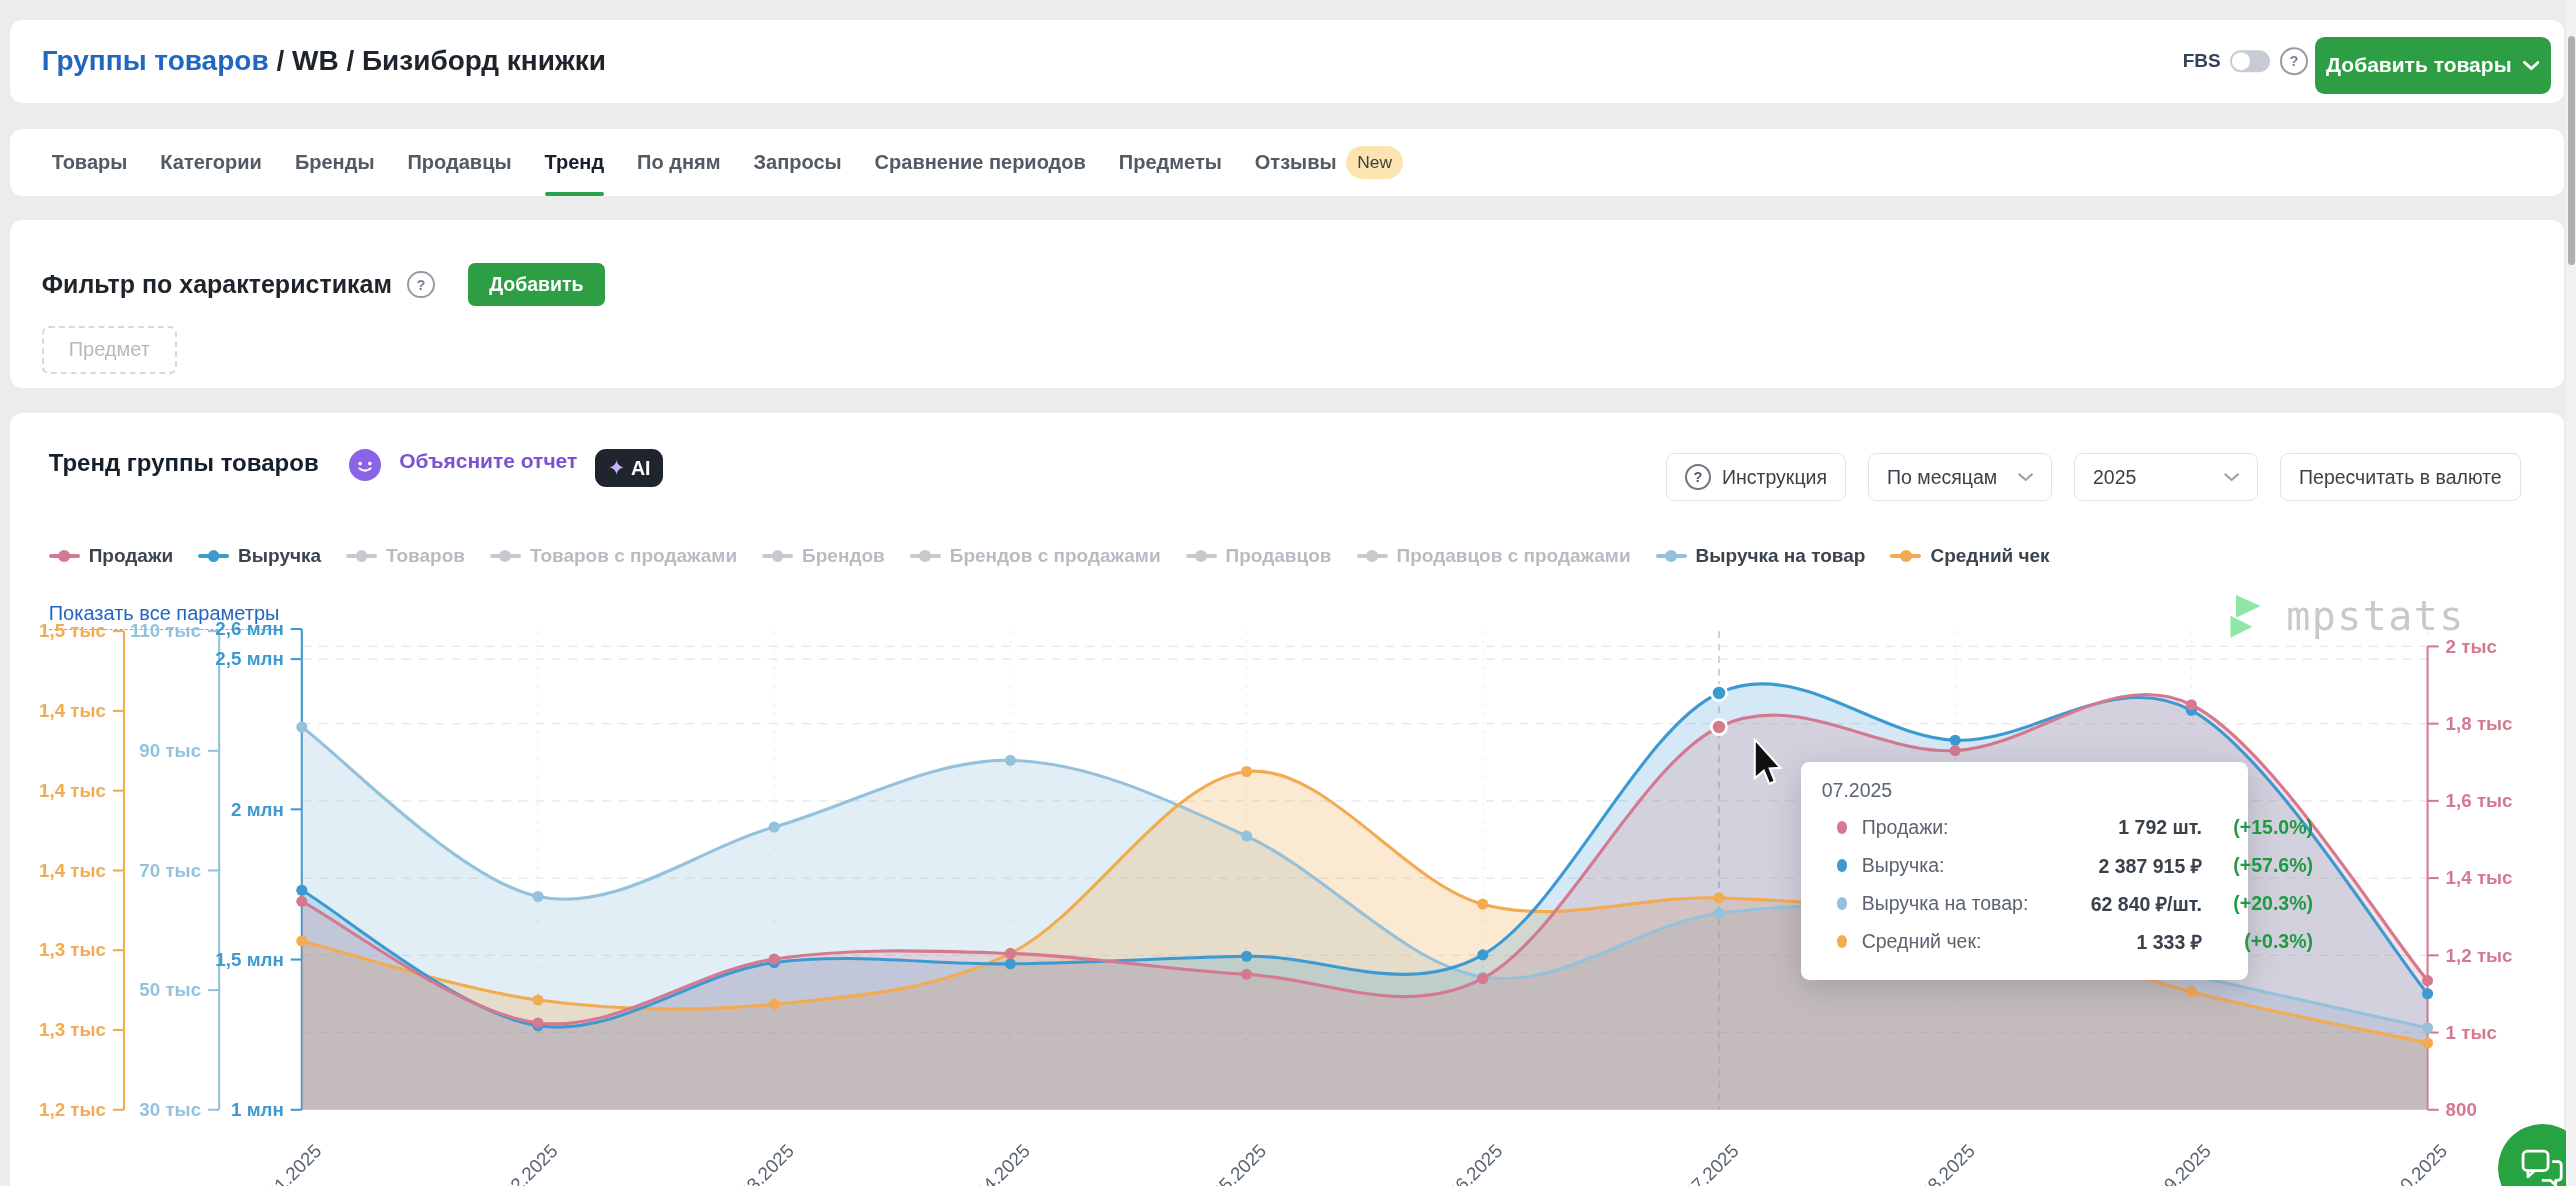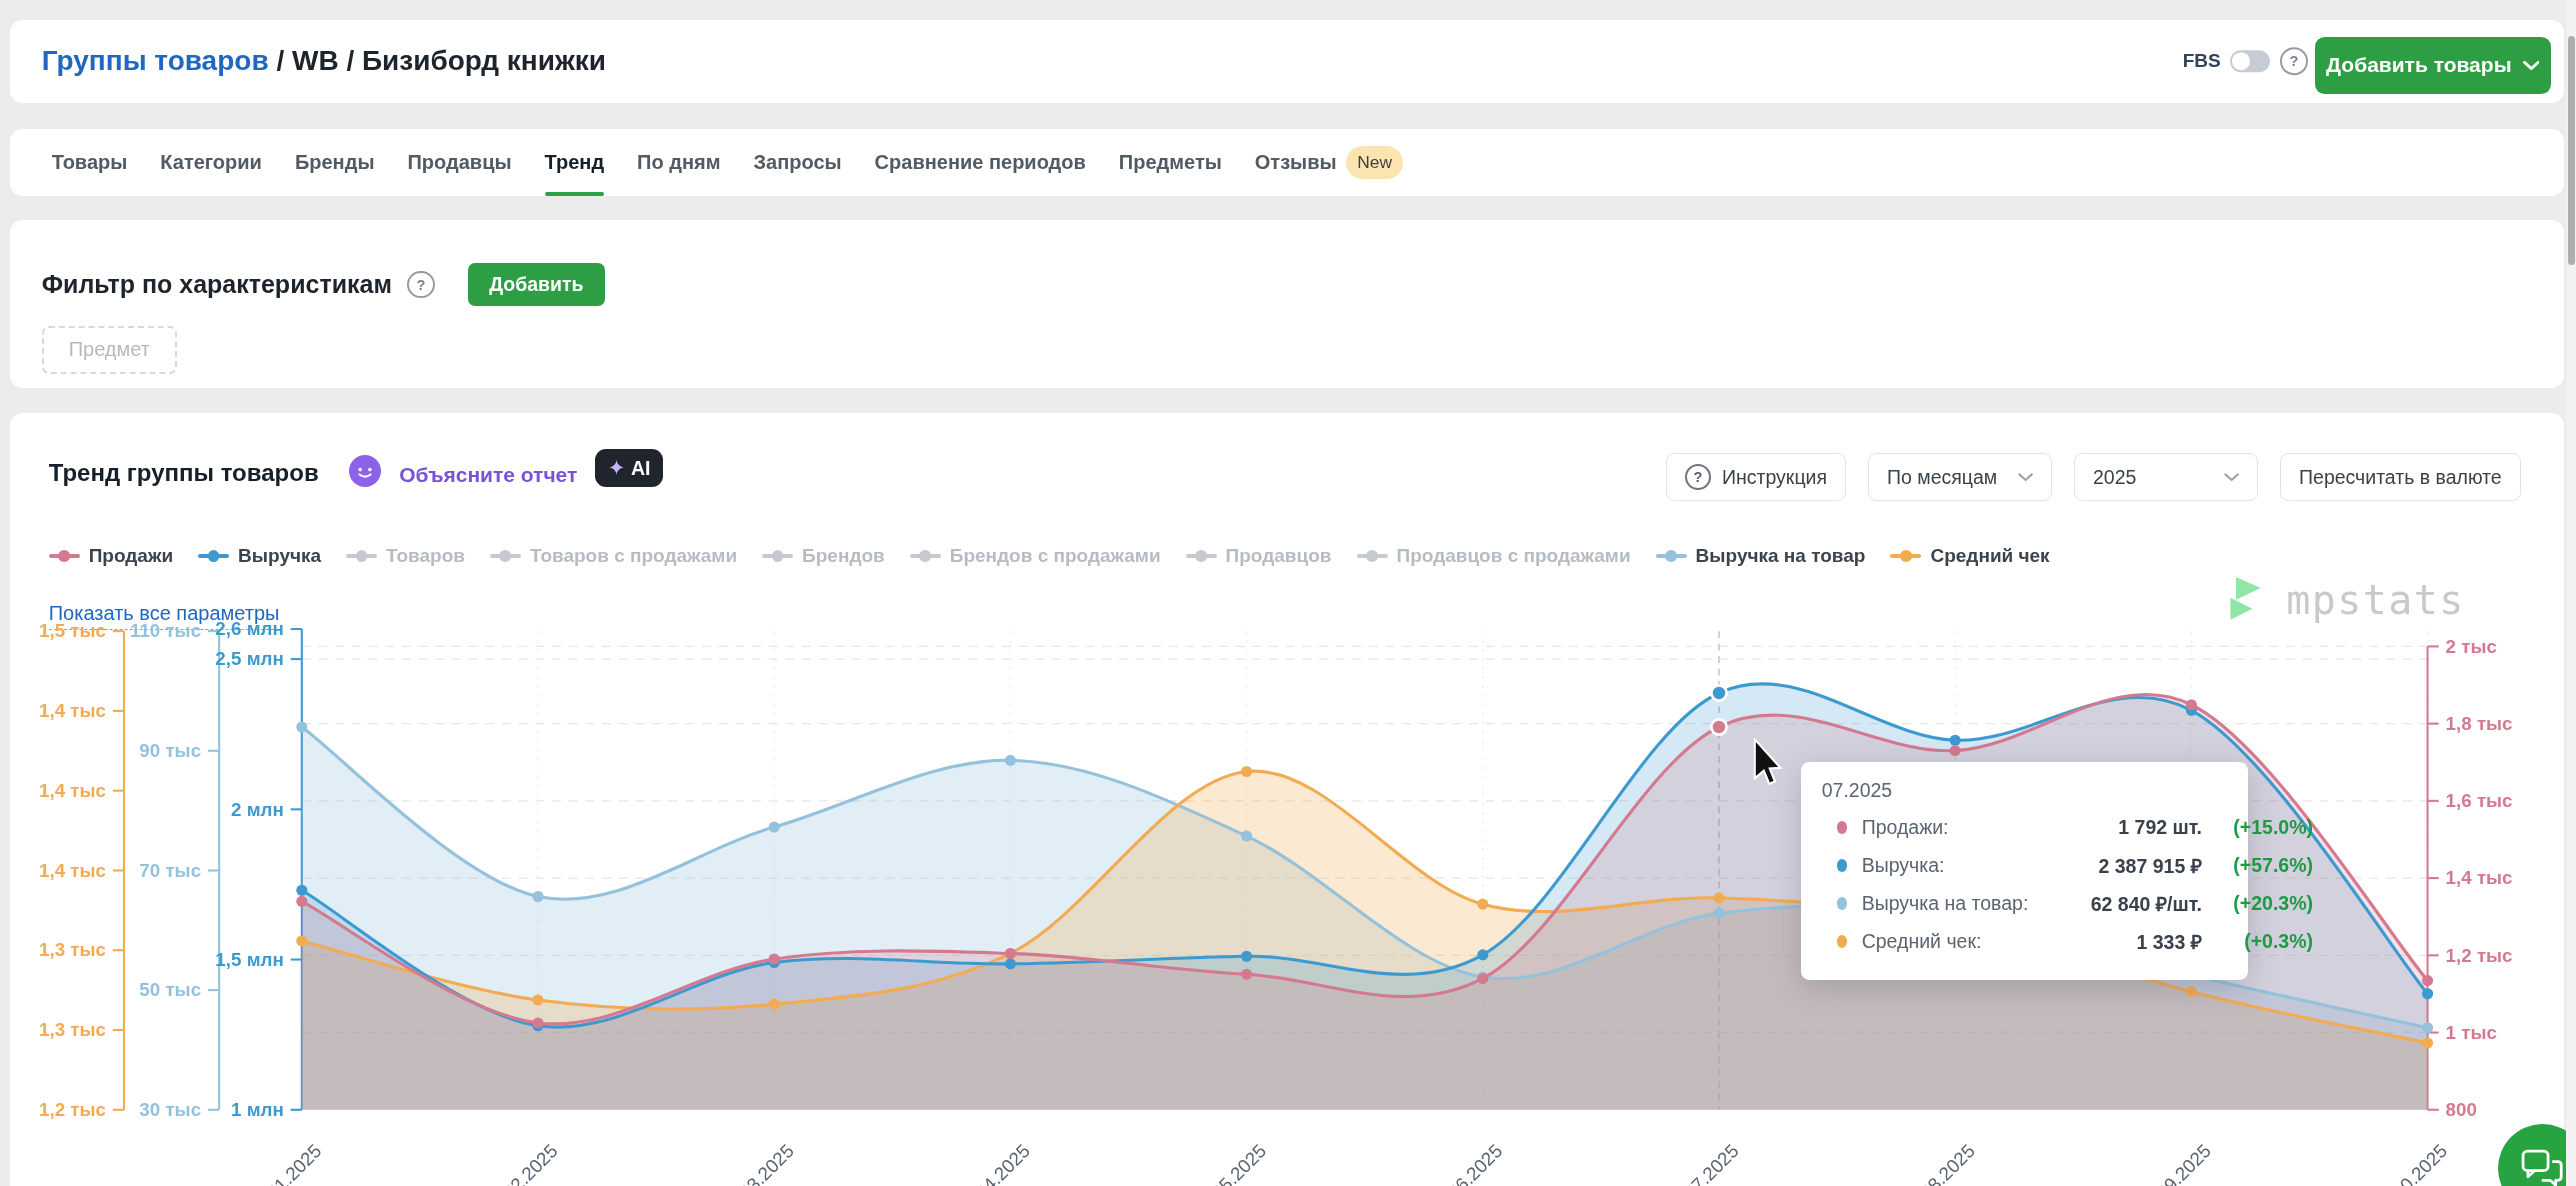--- a/index.html
+++ b/index.html
@@ -33,42 +33,42 @@
              border-radius:694px;padding:5.6px 11px;}
   
   .filter-card{top:220px;height:168px;}
   .filter-row{position:absolute;left:32px;top:43px;display:flex;align-items:center;gap:15.3px;}
   .filter-title{font-size:25px;font-weight:700;color:#1d242b;}
   .btn-add{margin-left:18px;height:43px;padding:0 21px;border-radius:7px;font-size:19.5px;}
   .chip{position:absolute;left:32px;top:106px;padding:10.4px 25px;border:2.1px dashed #d9d9d9;
         border-radius:7px;color:#b9b9b9;font-size:20px;cursor:pointer;}
   
   .chart-card{top:413px;height:785px;}
-  .trend-title-row{position:absolute;left:39px;top:36px;display:flex;align-items:flex-end;gap:18px;}
+  .trend-title-row{position:absolute;left:39px;top:36px;display:flex;align-items:flex-start;gap:18px;}
   .trend-title{font-size:24px;font-weight:700;color:#16202a;}
   .ai-face{width:32px;height:32px;flex:none;margin-left:12.5px;}
   .explain-link{font-size:21px;font-weight:600;color:#7a52d6;cursor:pointer;}
   .ai-pill{display:flex;align-items:center;gap:5.6px;background:#20252d;color:#ffffff;border-radius:11px;
            height:38px;padding:0 12.5px;font-size:19.5px;font-weight:700;cursor:pointer;}
   .ai-sparkle{color:#c9b2ff;font-size:21px;font-weight:400;}
   .controls{position:absolute;top:40px;right:43px;display:flex;gap:22px;}
   .ctl{display:flex;align-items:center;gap:11px;height:46px;padding:0 18px;background:#ffffff;
        border:1.4px solid #dfe3e8;border-radius:8.3px;font-size:19.5px;color:#39414b;cursor:pointer;white-space:nowrap;}
   .ctl .qicon{width:22px;height:22px;border-color:#6f757d;color:#565c64;}
   .dd{min-width:146px;justify-content:space-between;}
   .legend{position:absolute;left:39px;top:132px;display:flex;align-items:center;gap:25px;flex-wrap:nowrap;}
   .legend-item{display:flex;align-items:center;gap:9px;cursor:pointer;white-space:nowrap;}
   .legend-marker{position:relative;width:31px;height:4.2px;border-radius:2.1px;flex:none;}
   .legend-marker i{position:absolute;left:50%;top:50%;transform:translate(-50%,-50%);
                    width:11.8px;height:11.8px;border-radius:50%;display:block;}
   .legend-label{font-size:19px;font-weight:600;color:#3b434d;}
   .legend-item.muted .legend-label{color:#b6bcc3;}
   .show-all{position:absolute;left:39px;top:189px;font-size:20px;color:#2166c0;cursor:pointer;
             border-bottom:1.4px dashed #7da6dd;padding-bottom:3.5px;}
-  .watermark{position:absolute;right:99px;top:164px;display:flex;align-items:flex-start;gap:14px;}
+  .watermark{position:absolute;right:99px;top:180px;display:flex;align-items:flex-end;gap:14px;}
   .watermark-text{font-family:"DejaVu Sans Mono",monospace;font-size:40px;color:#c9c9c9;letter-spacing:1.4px;}
   #chart-svg{position:absolute;left:0;top:0;}
   
   .tooltip{position:absolute;left:1791px;top:349px;width:447px;background:#ffffff;border-radius:8.3px;
            box-shadow:0 7px 31px rgba(60,70,80,.25);padding:16.7px 21px 19.5px 21px;box-sizing:border-box;}
   .tt-title{font-size:19.5px;color:#5b6470;margin-bottom:7px;}
   .tt-rows{display:grid;grid-template-columns:25px 229px 1fr 111px;row-gap:0;}
   .tt-rows>span{display:flex;align-items:center;height:38px;font-size:19.5px;margin-left:15px;}
   .tt-dot i{width:12.5px;height:12.5px;border-radius:50%;display:block;}
   .tt-label{color:#5b6470;}

